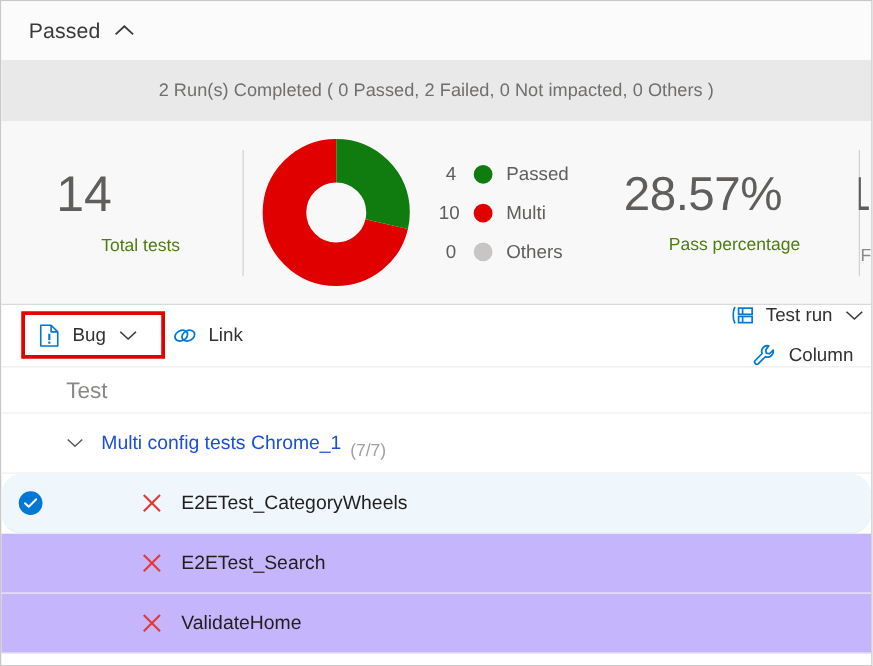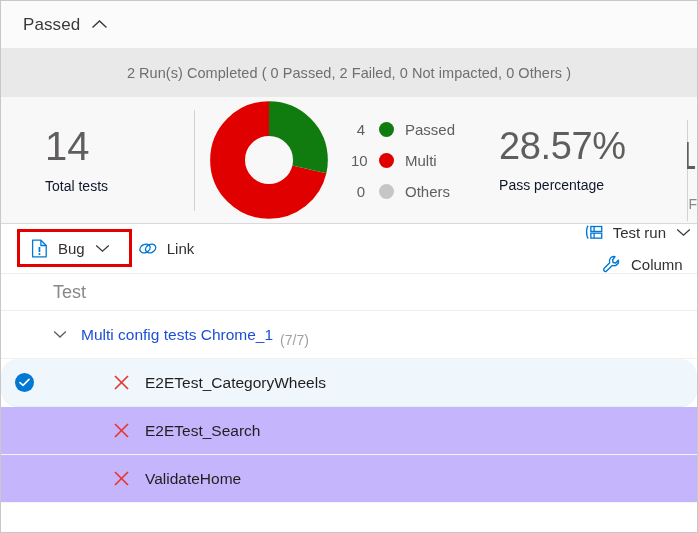--- a/index.html
+++ b/index.html
@@ -55,21 +55,21 @@
     display: flex;
     align-items: center;
     justify-content: center;
     color: #716f6d;
     font-size: 14.5px;
     letter-spacing: .05px;
   }
 
   
   .metrics {
-    height: 127px;
+    height: 147px;
     box-sizing: border-box;
     background: #f8f8f8;
     display: flex;
     align-items: center;
     position: relative;
     border-bottom: 1px solid #d9d9d9;
   }
   .metric-total {
     width: 193px;
     padding-left: 44px;
@@ -77,21 +77,22 @@
   }
   .metric-big {
     font-size: 40px;
     color: #605e5c;
     line-height: 1.02;
     font-weight: 400;
   }
   .metric-label {
     margin-top: 12px;
     font-size: 14px;
-    color: #0f172a;
+    color: #4d7c0f;
+    margin-left: 36px;
   }
   .vdiv {
     width: 1px;
     height: 101px;
     background: #d2d2d2;
     flex: 0 0 1px;
   }
 
   .chart-wrap {
     width: 148px;

